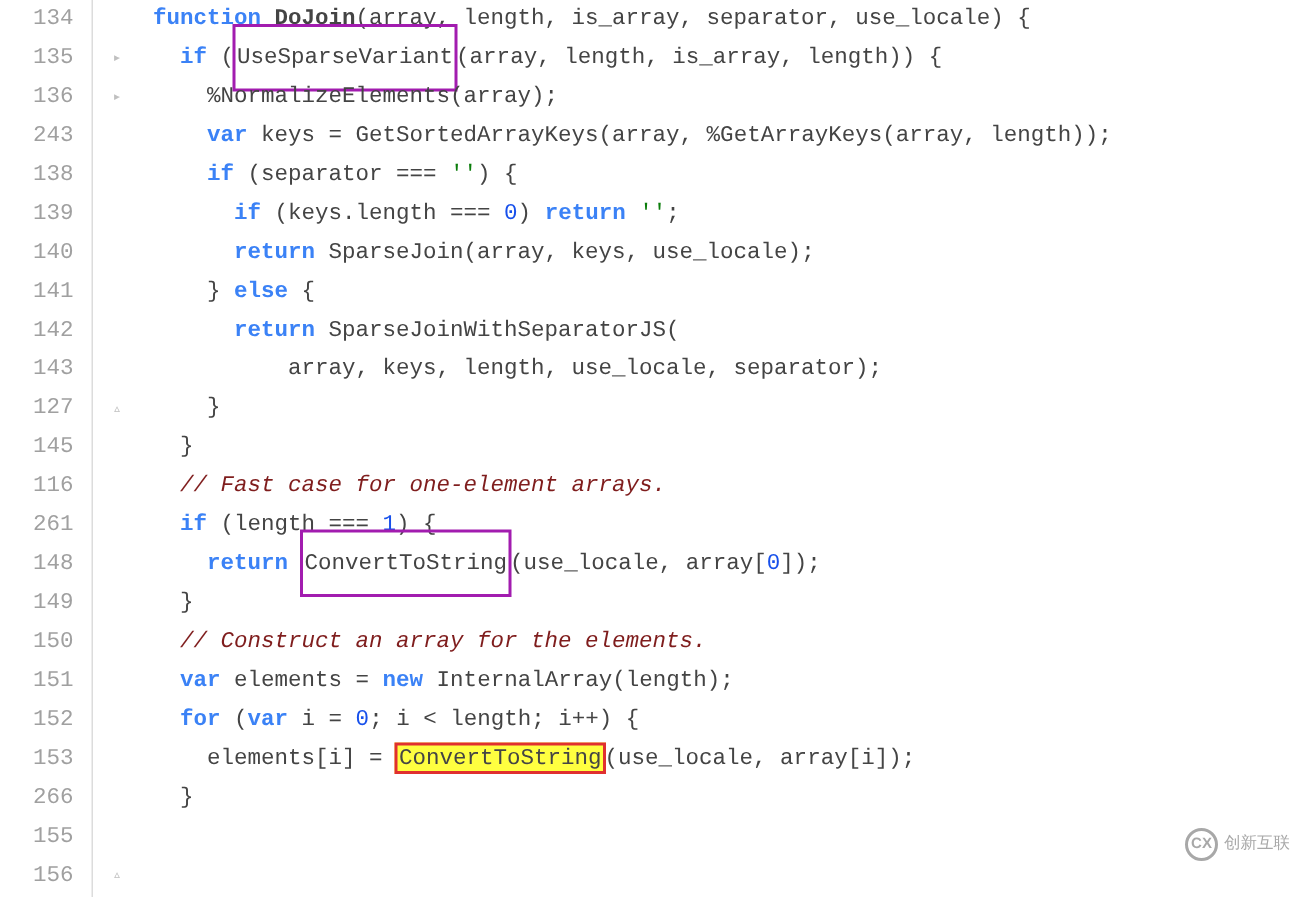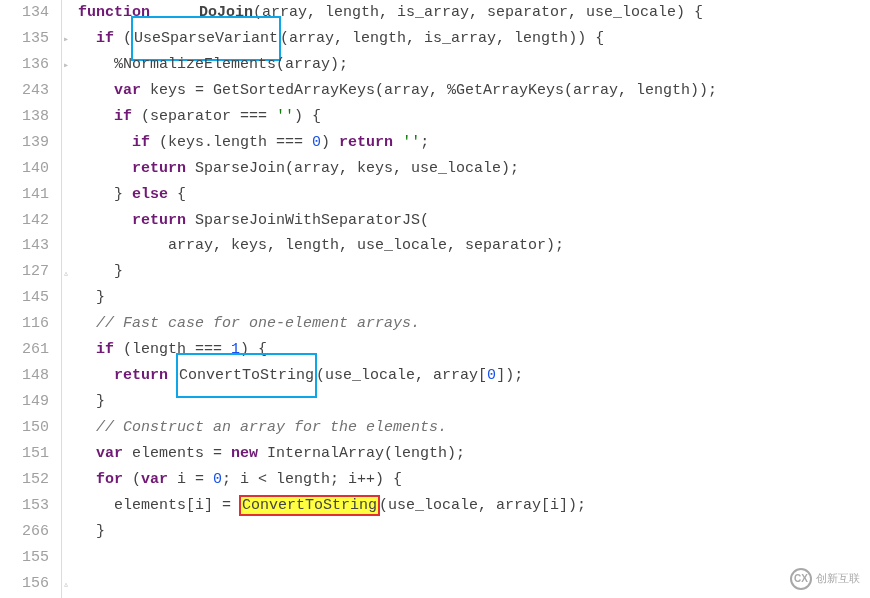--- a/index.html
+++ b/index.html
@@ -12,20 +12,21 @@
     line-height: 1.73;
     overflow: hidden;
     width: 870px;
     height: 598px;
     position: relative;
   }
   .editor {
     display: flex;
     width: 100%;
     height: 100%;
+    gap: 12px;
   }
   .gutter {
     width: 62px;
     border-right: 1px solid #dcdcdc;
     padding: 0 4px 0 0;
     color: #a0a0a0;
     text-align: right;
     user-select: none;
     flex-shrink: 0;
     background: #ffffff;
@@ -43,40 +44,40 @@
     left: 1px;
     color: #c0c0c0;
     font-size: 10px;
     line-height: 1;
   }
   .code {
     padding-left: 2px;
     white-space: pre;
     color: #444444;
   }
-  .kw { color: #701a75; font-weight: bold; }
-  .fn-name { font-weight: bold; margin-left: 40px; }
+  .kw { color: #3b82f6; font-weight: bold; }
+  .fn-name { font-weight: bold; }
   .num { color: #1750eb; }
   .str { color: #0b7d0b; }
-  .comment { color: #737373; font-style: italic; }
+  .comment { color: #7f1d1d; font-style: italic; }
   .box-red {
-    border: 2px solid #0ea5e9;
+    border: 2px solid #a21caf;
     padding: 12px 1px;
     margin: 0 -1px;
   }
   .box-yellow-bg {
     border: 2px solid #e03030;
     background: #ffff40;
     padding: 0 1px;
     margin: 0 -1px;
   }
   .watermark {
     position: absolute;
     right: 10px;
-    bottom: 8px;
+    bottom: 24px;
     color: #999;
     font-family: Arial, sans-serif;
     font-size: 11px;
     display: flex;
     align-items: center;
     gap: 4px;
     opacity: 0.85;
   }
   .watermark-icon {
     width: 22px;

